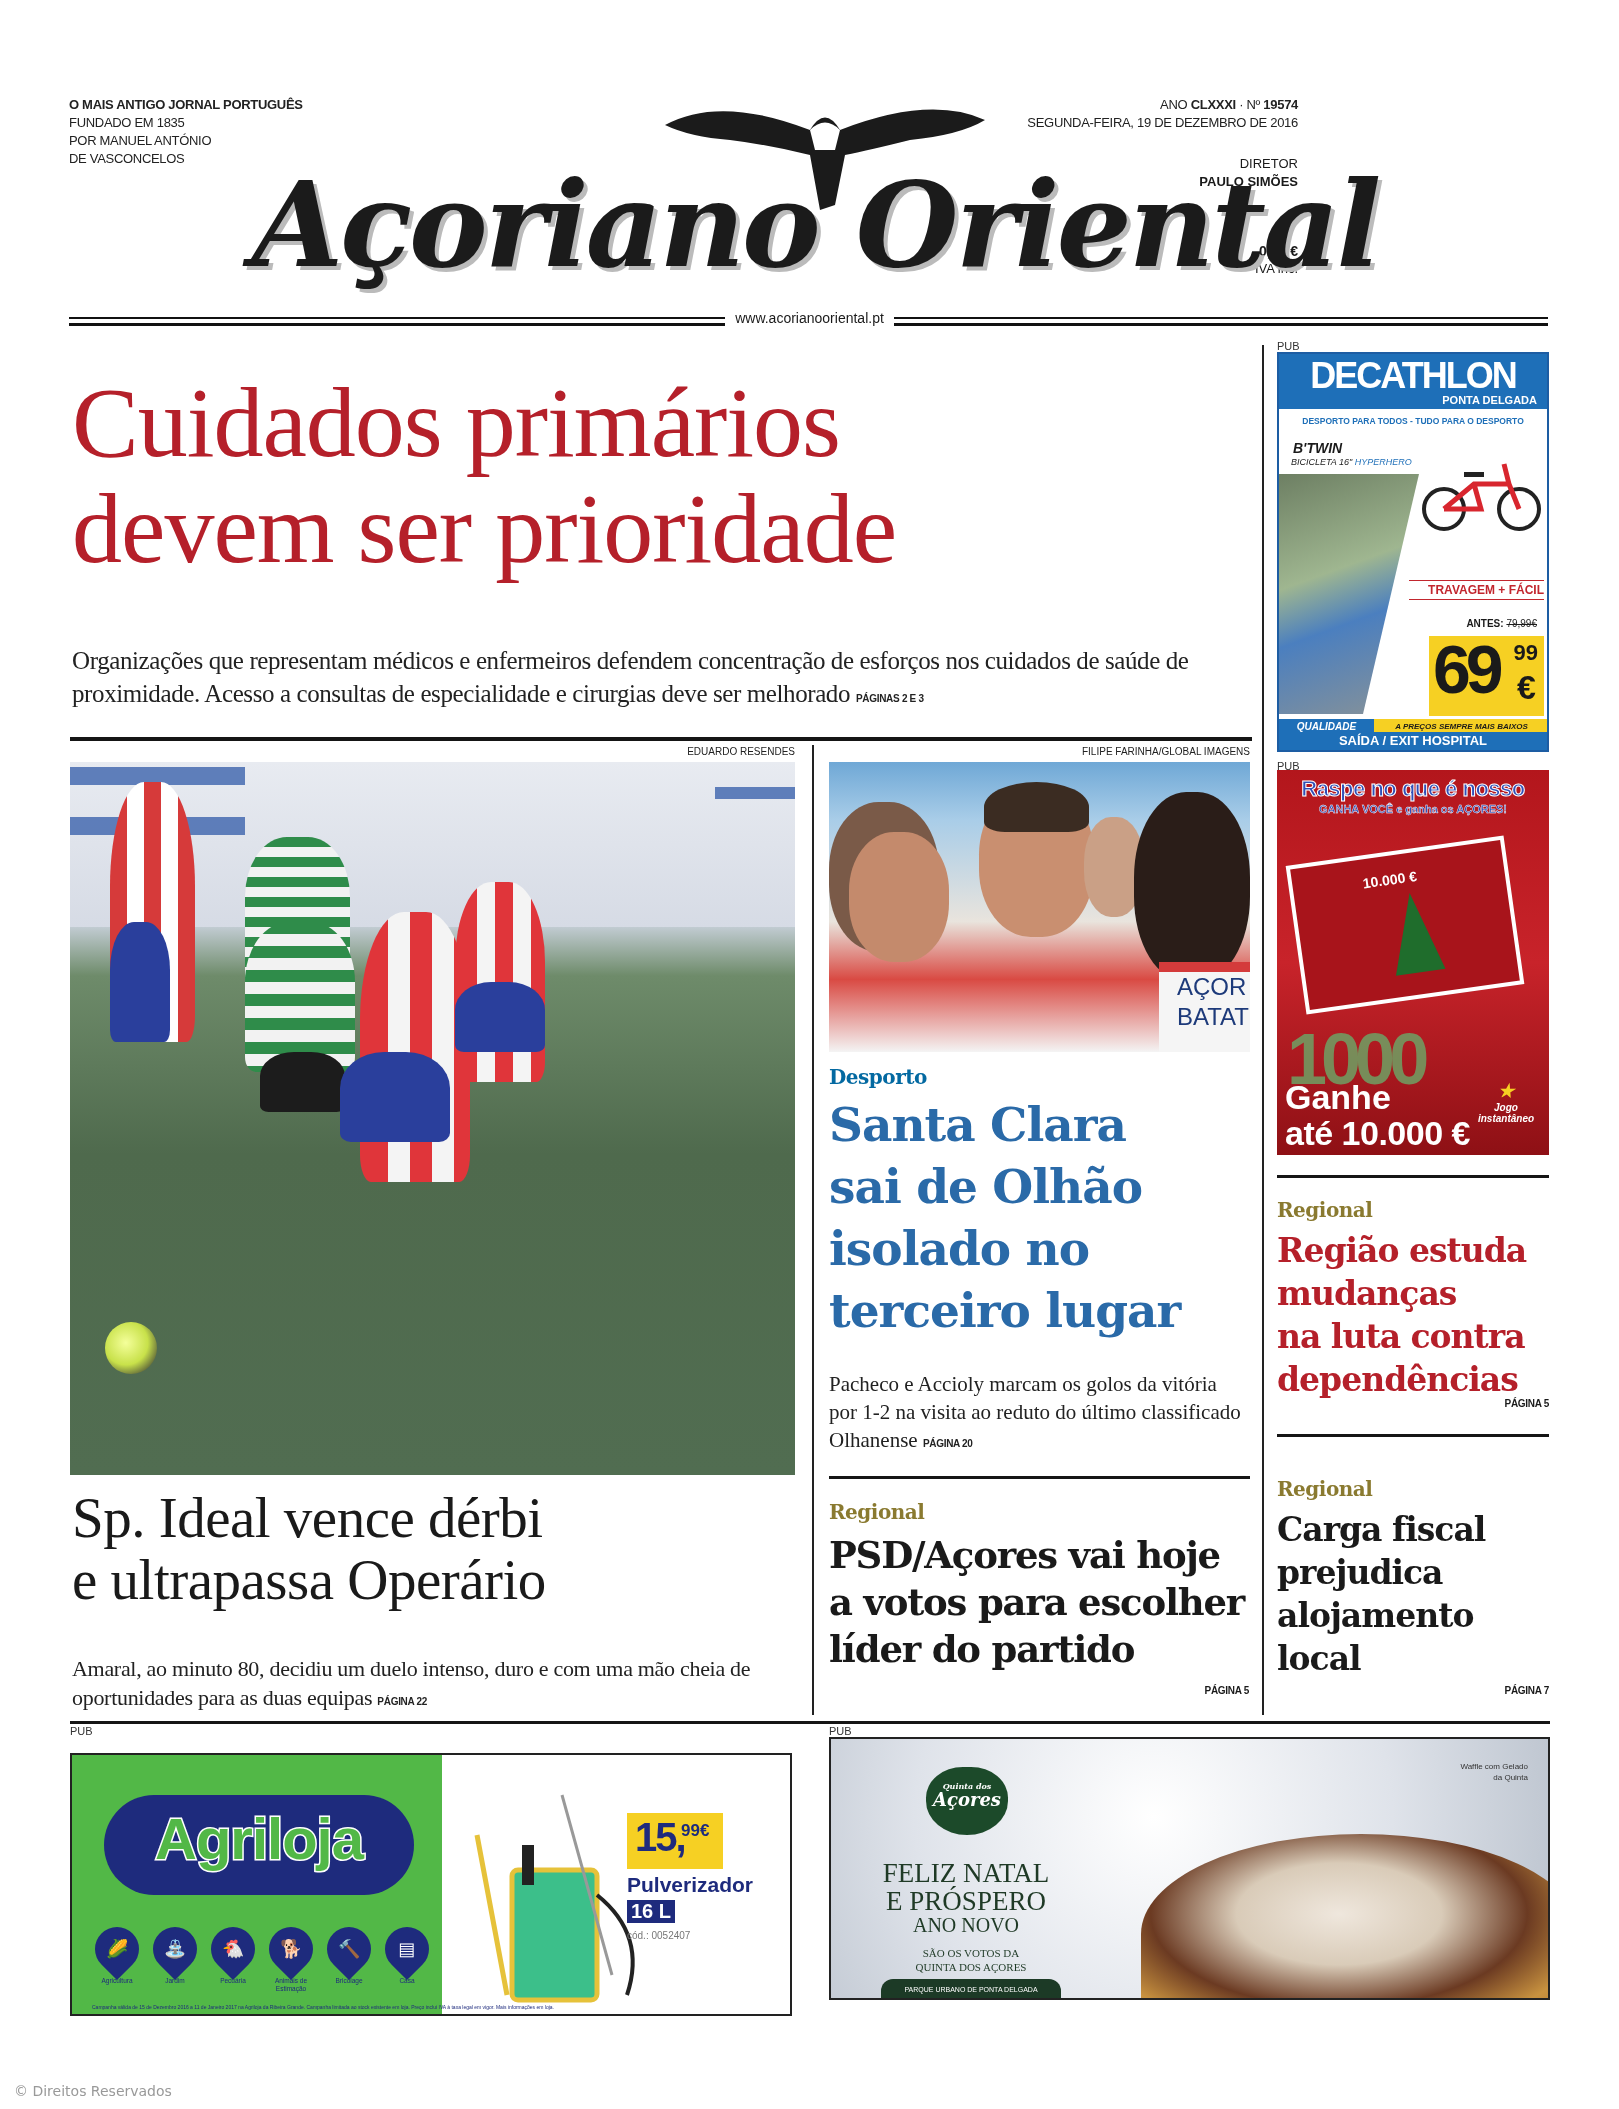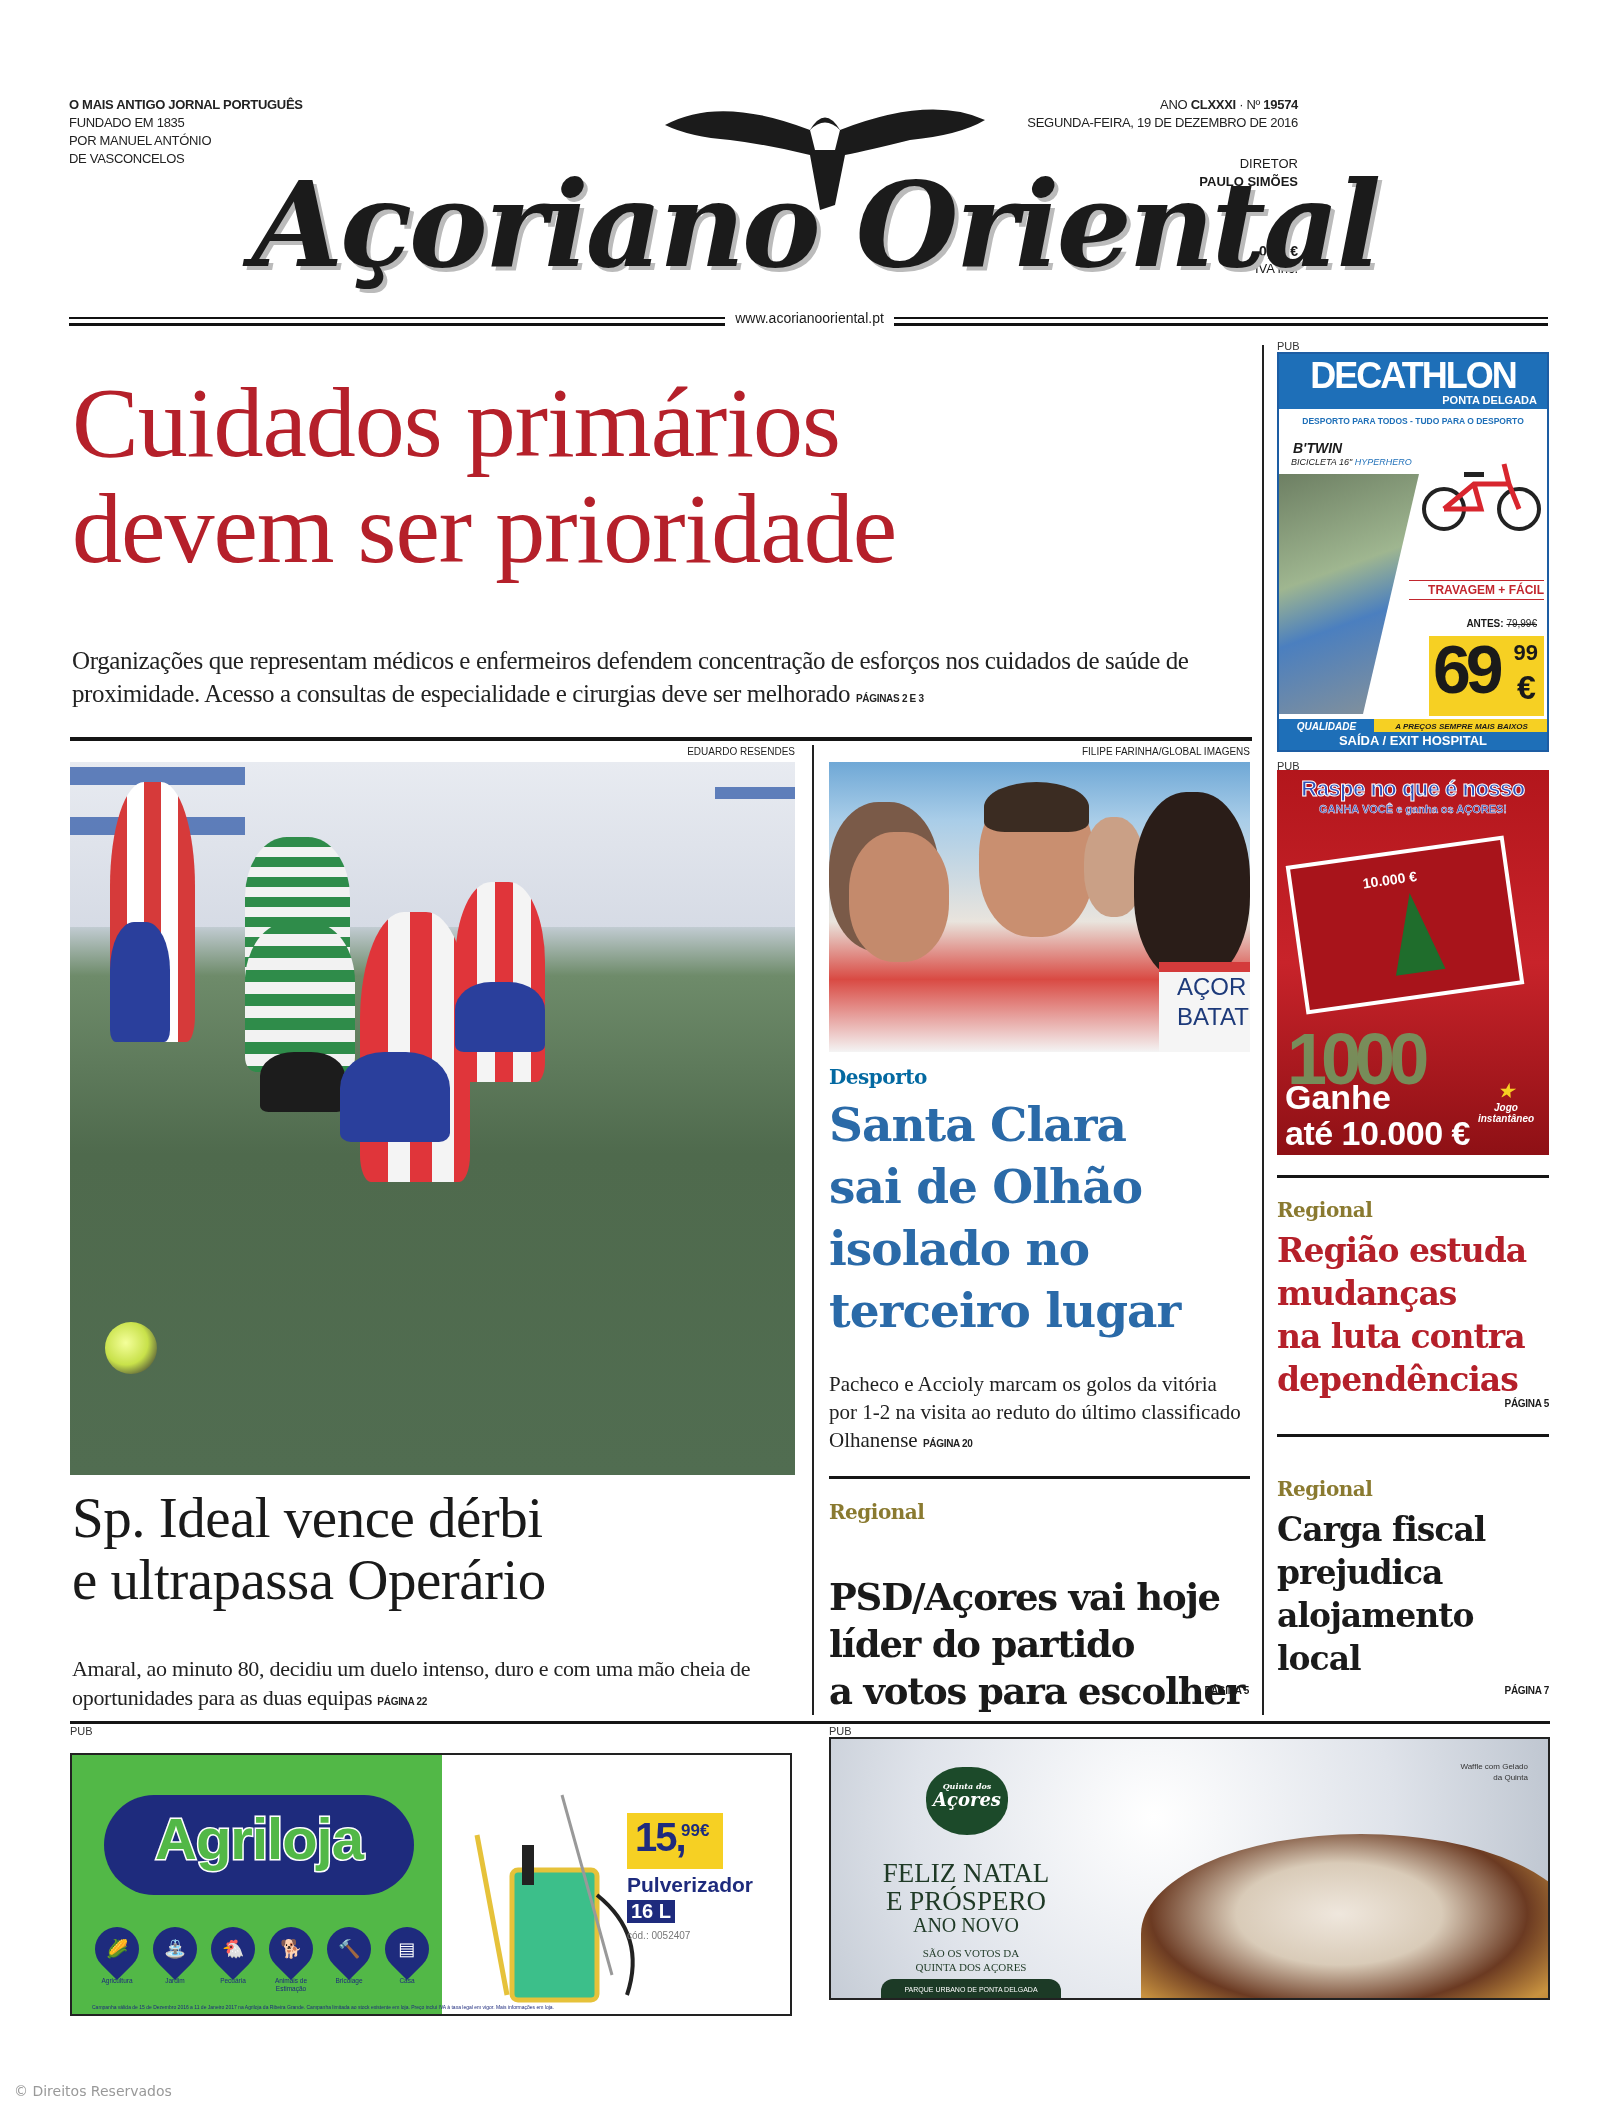--- a/index.html
+++ b/index.html
@@ -52,21 +52,21 @@
   .kicker.orange { color: #0369a1; }
   .kicker.olive { color: #8a7a30; }
   .story1-title { left: 72px; top: 1487px; width: 730px; font-size: 57px; line-height: 62px; letter-spacing: -0.5px; color: #1a1a1a; }
   .story1-sub { left: 72px; top: 1654px; width: 730px; font-size: 22px; line-height: 29px; color: #222; letter-spacing: -0.3px; }
 
   .sc-kicker { left: 829px; top: 1065px; }
   .sc-title { left: 829px; top: 1094px; width: 420px; font-family: "DejaVu Serif", serif; font-weight: bold; font-size: 47px; line-height: 62px; color: #2a6aa8; letter-spacing: -1px; }
   .sc-sub { left: 829px; top: 1370px; width: 420px; font-size: 21px; line-height: 28px; color: #222; }
 
   .psd-kicker { left: 829px; top: 1500px; }
-  .psd-title { left: 829px; top: 1532px; width: 425px; font-family: "DejaVu Serif", serif; font-weight: bold; font-size: 37px; line-height: 47px; color: #1a1a1a; letter-spacing: -1.2px; margin-top: 42px; }
+  .psd-title { left: 829px; top: 1532px; width: 425px; font-family: "DejaVu Serif", serif; font-weight: bold; font-size: 37px; line-height: 47px; color: #1a1a1a; letter-spacing: -1.2px; }
   .psd-pg { left: 829px; top: 1685px; width: 420px; text-align: right; }
 
   .reg1-kicker { left: 1277px; top: 1198px; }
   .reg1-title { left: 1277px; top: 1229px; width: 300px; font-family: "DejaVu Serif", serif; font-weight: bold; font-size: 33px; line-height: 43px; color: #b5202a; letter-spacing: -1px; }
   .reg1-pg { left: 1277px; top: 1398px; width: 272px; text-align: right; }
   .reg2-kicker { left: 1277px; top: 1477px; }
   .reg2-title { left: 1277px; top: 1508px; width: 300px; font-family: "DejaVu Serif", serif; font-weight: bold; font-size: 33px; line-height: 43px; color: #1a1a1a; letter-spacing: -1px; }
   .reg2-pg { left: 1277px; top: 1685px; width: 272px; text-align: right; }
 
   
@@ -231,22 +231,22 @@
   <div>terceiro lugar</div>
 </div>
 <div class="abs sc-sub">
   <span>Pacheco e Accioly marcam os golos da vitória por 1-2 na visita ao reduto do último classificado Olhanense</span>
   <span class="pg">PÁGINA 20</span>
 </div>
 
 <div class="abs kicker olive psd-kicker">Regional</div>
 <div class="abs psd-title">
   <div>PSD/Açores vai hoje</div>
+  <div>a votos para escolher</div>
   <div>líder do partido</div>
-  <div>a votos para escolher</div>
 </div>
 <div class="abs pg psd-pg">PÁGINA 5</div>
 
 <div class="abs pub" style="left:1277px; top:340px; width:272px;">PUB</div>
 <div class="abs ad-deca">
   <div class="deca-head">
     <div class="deca-logo">DECATHLON</div>
     <div class="deca-city">PONTA DELGADA</div>
   </div>
   <div class="deca-slogan">DESPORTO PARA TODOS - TUDO PARA O DESPORTO</div>

